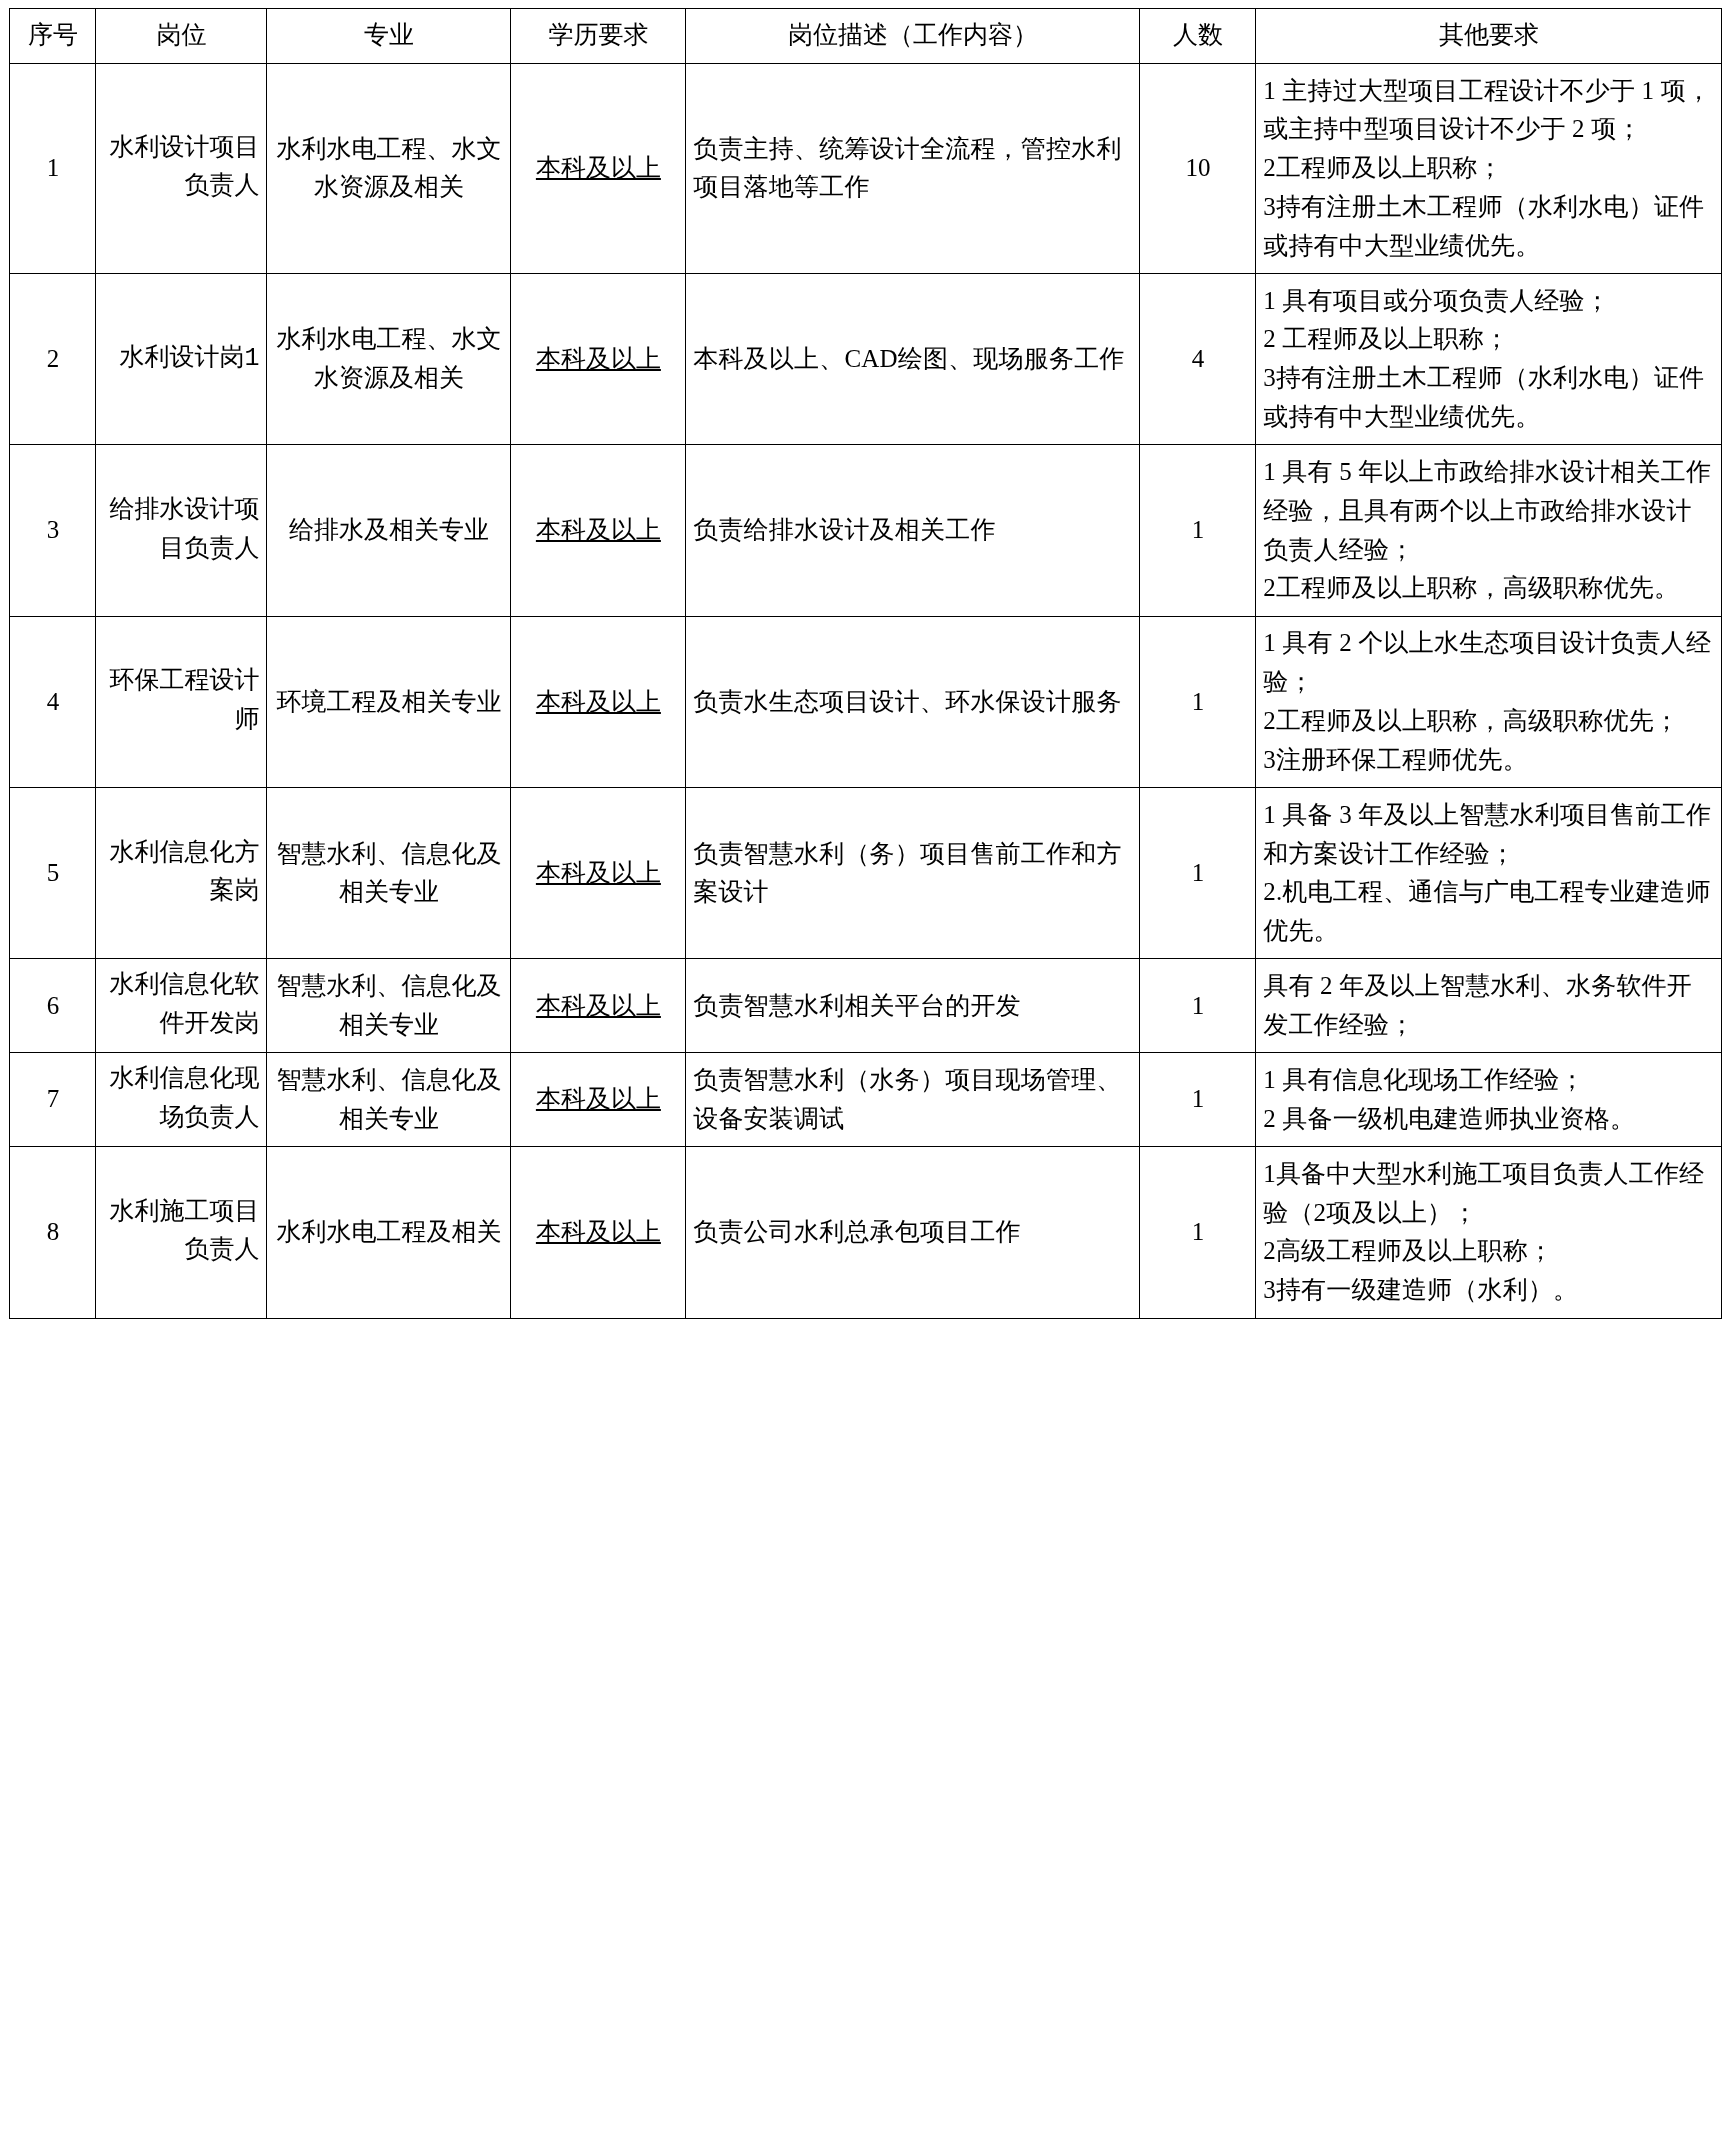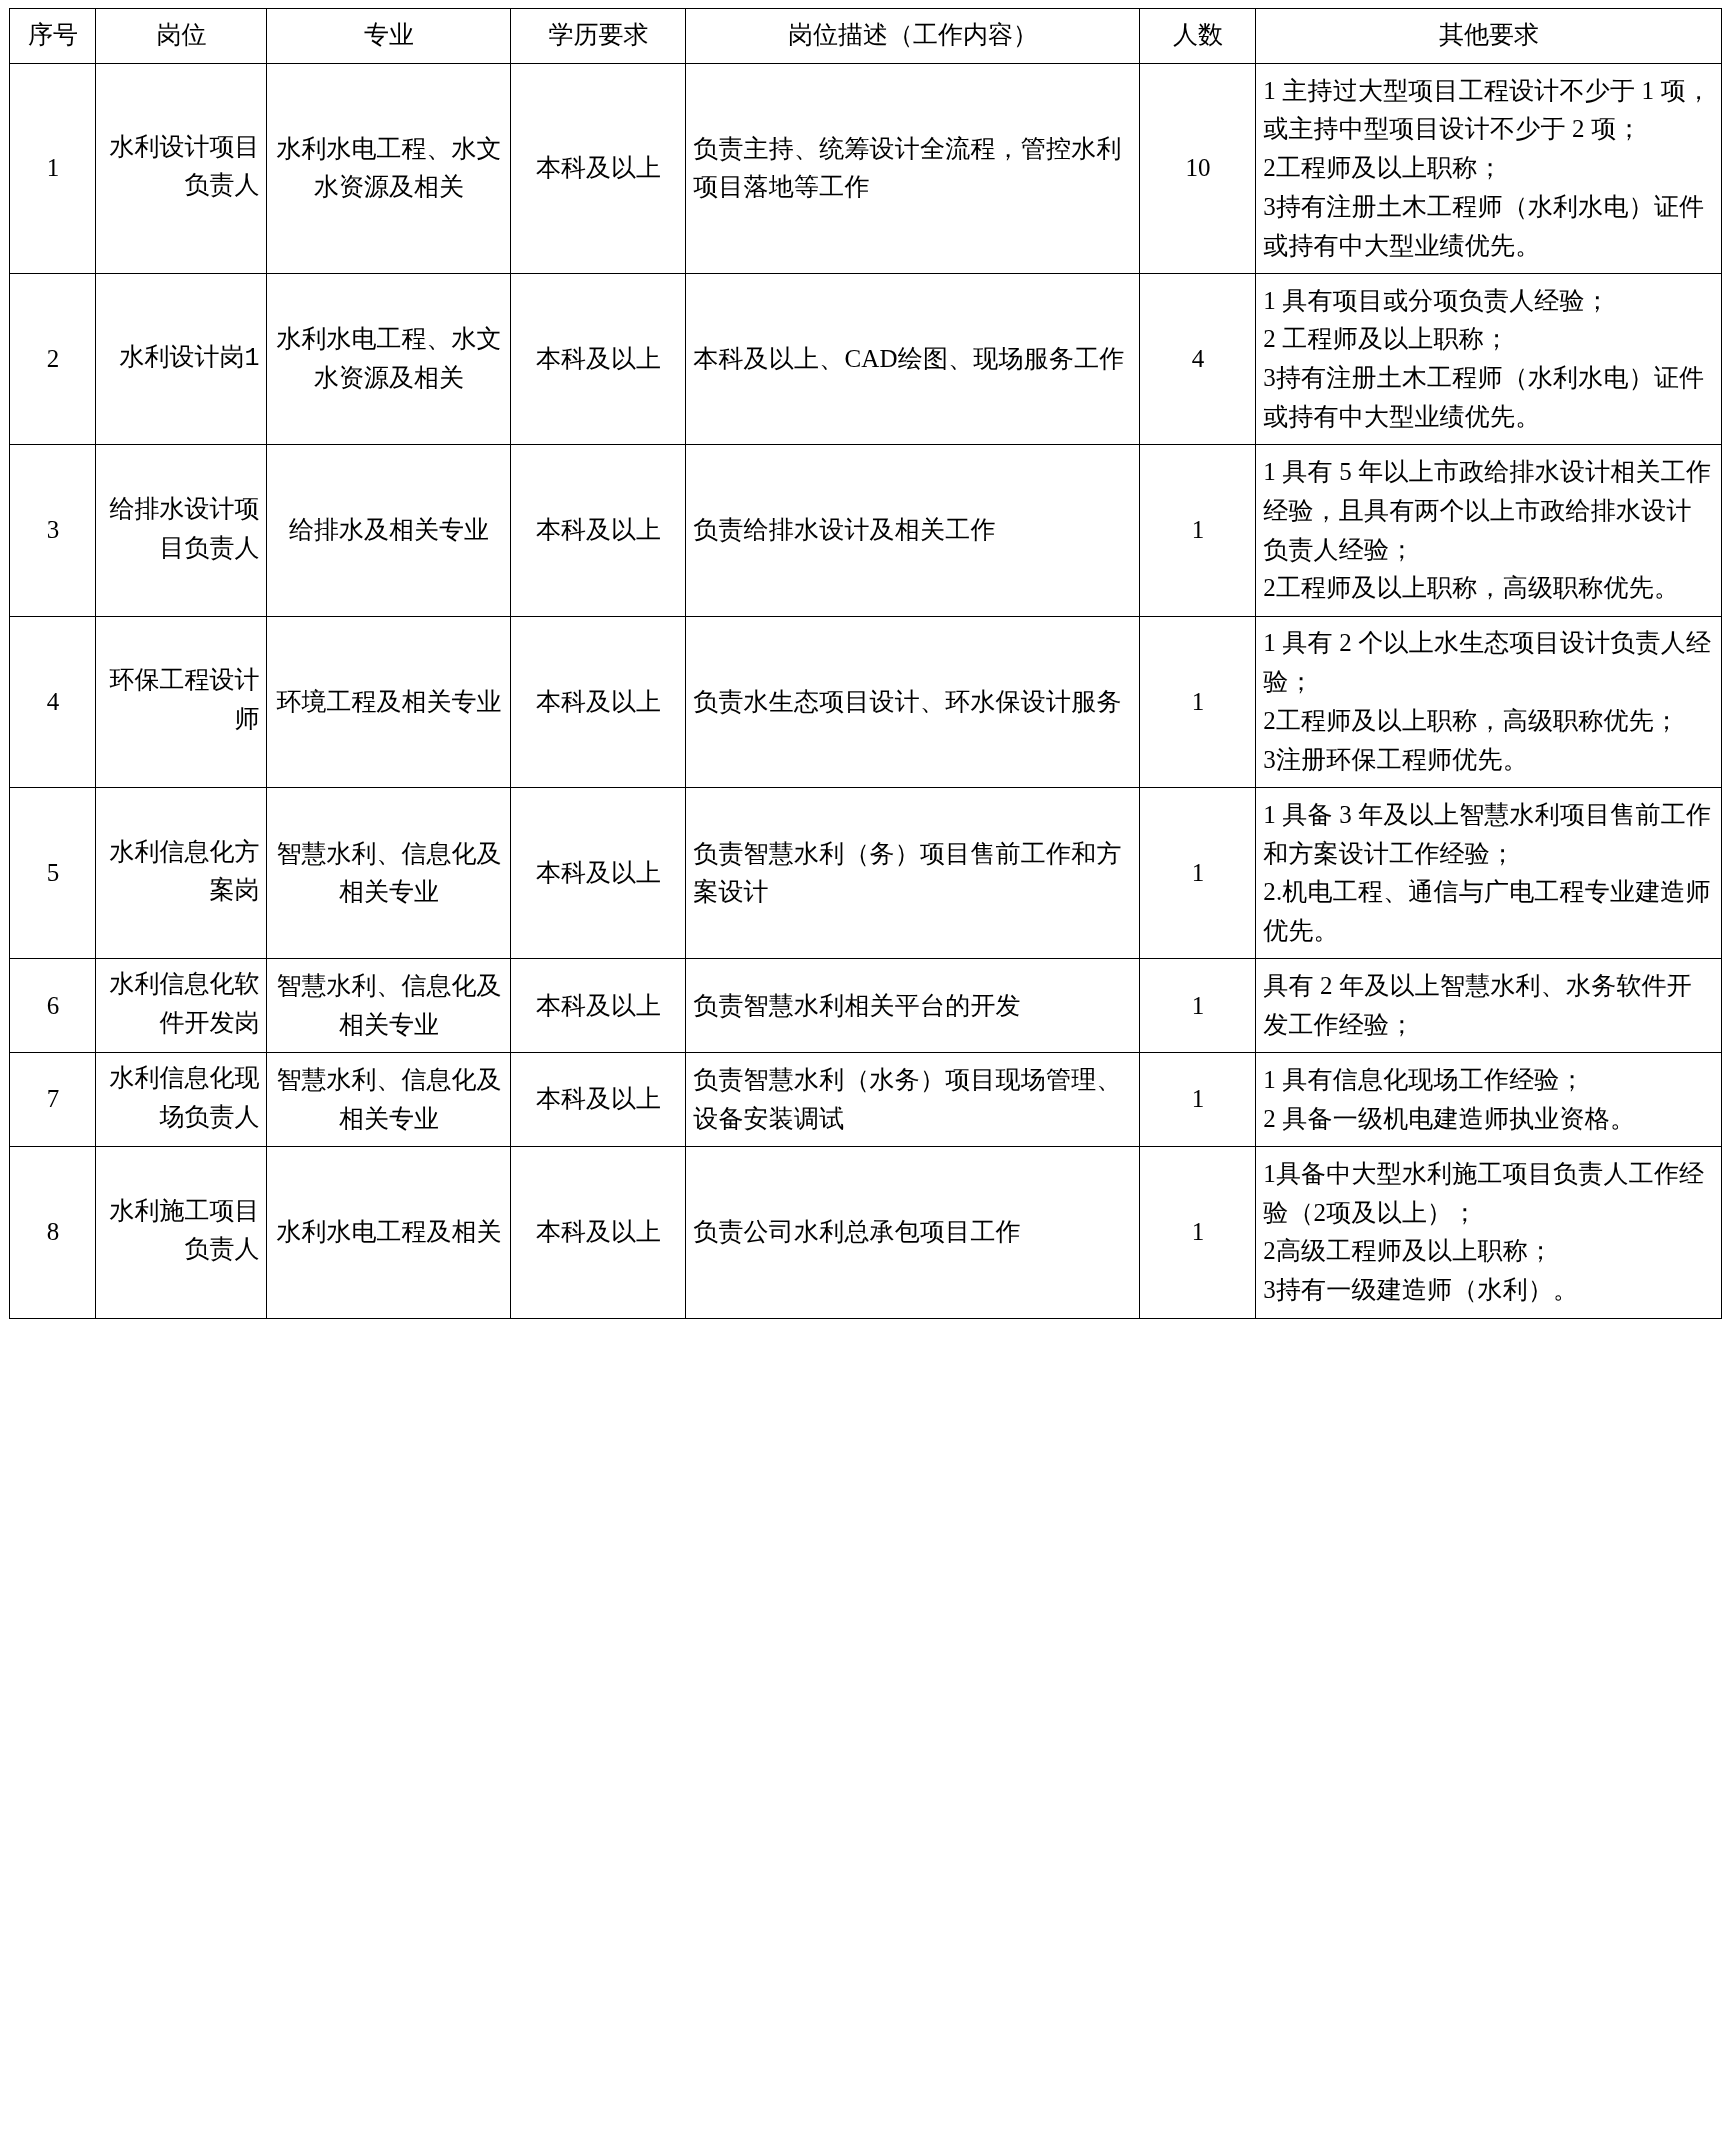--- a/index.html
+++ b/index.html
@@ -52,20 +52,21 @@
   }
   .post-cell {
     text-align: right;
     font-family: Liberation Mono, monospace;
   }
   .major-cell {
     text-align: center;
   }
   .edu-cell {
     text-align: center;
+    text-decoration: underline;
   }
   .num-cell {
     text-align: center;
     margin-top: 48px;
   }
   .idx-cell {
     text-align: center;
   }
   .total-label {
     text-align: center;

